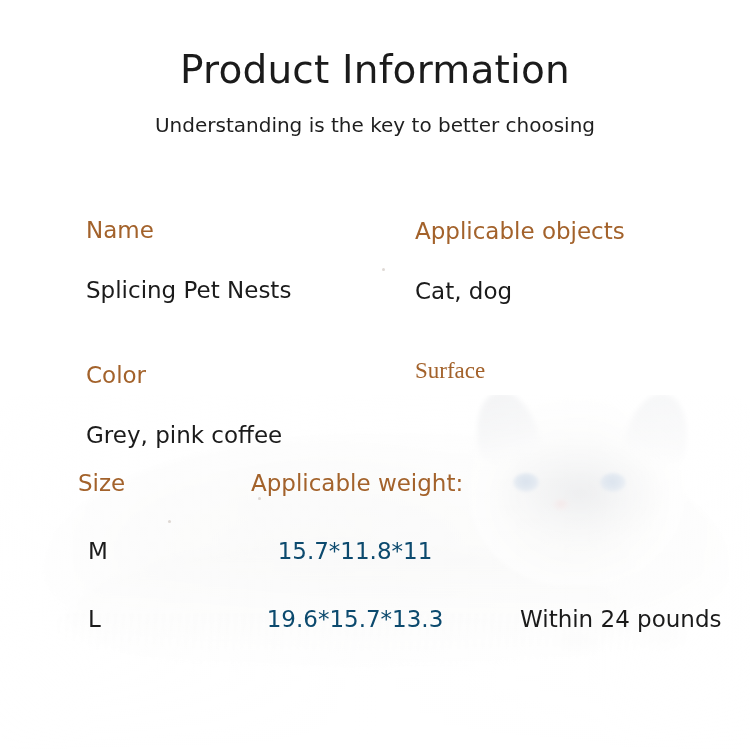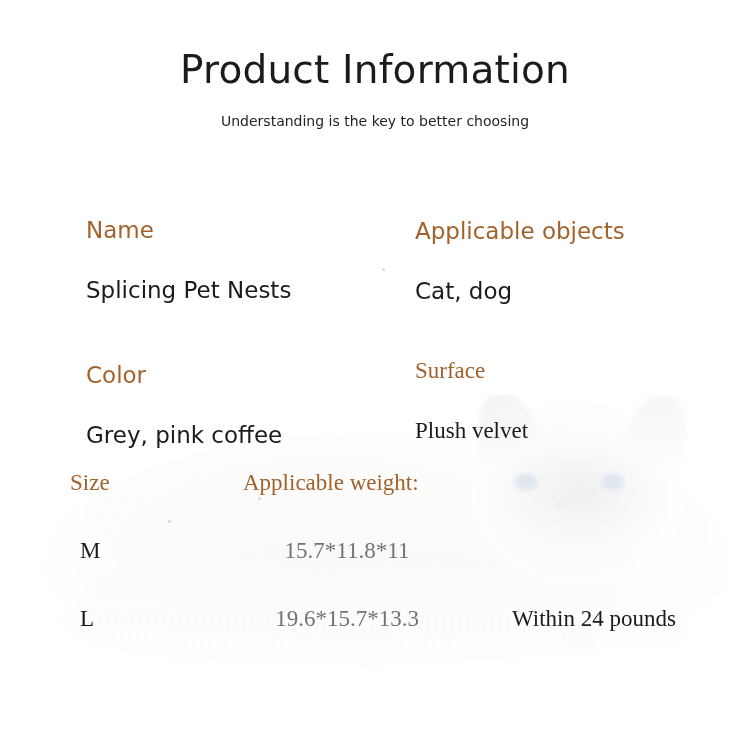--- a/index.html
+++ b/index.html
@@ -208,21 +208,21 @@
     color: #1b1b1b;
     letter-spacing: 0.2px;
   }
 
   .subtitle {
     position: absolute;
     left: 0;
     top: 113px;
     width: 750px;
     text-align: center;
-    font-size: 14px;
+    font-size: 20px;
     font-weight: 400;
     color: #1f1f1f;
   }
 
   
   .spec-field { position: absolute; }
 
   .spec-label {
     font-size: 23px;
     font-weight: 400;
@@ -240,24 +240,23 @@
   }
 
   .f-name      { left: 86px;  top: 185px; }
   .f-objects   { left: 415px; top: 186px; }
   .f-color     { left: 86px;  top: 330px; }
   .f-surface   { left: 415px; top: 326px; font-family: Liberation Serif, serif; }
 
   
   .size-table {
     position: absolute;
-    left: 52px;
+    left: 60px;
     top: 470px;
     width: 680px;
-    font-family: Liberation Serif, serif;
   }
 
   .size-row {
     display: flex;
     align-items: baseline;
     height: 68px;
   }
 
   .col-size {
     width: 165px;
@@ -281,21 +280,21 @@
   .size-row.head .col-size,
   .size-row.head .col-dims,
   .size-row.head .col-weight {
     color: #a3622b;
   }
   .size-row.head .col-size   { padding-left: 18px; }
   .size-row.head .col-dims   { padding-left: 4px; }
   .size-row.head .col-weight { padding-left: 26px; }
 
   .size-row.body .col-size   { color: #1b1b1b; padding-left: 28px; }
-  .size-row.body .col-dims   { color: #737373; }
+  .size-row.body .col-dims   { color: #0c4a6e; }
   .size-row.body .col-weight { color: #1b1b1b; padding-left: 35px; }
 </style>
 </head>
 <body>
 
 <div class="poster">
 
   <div class="photo-layer">
     <div class="cat-body"></div>
     <div class="cat-chest"></div>
@@ -332,21 +331,20 @@
       <div class="spec-value">Cat, dog</div>
     </div>
 
     <div class="spec-field f-color">
       <div class="spec-label">Color</div>
       <div class="spec-value">Grey, pink coffee</div>
     </div>
 
     <div class="spec-field f-surface">
       <div class="spec-label">Surface</div>
-      <div class="spec-value">Plush velvet</div>
     </div>
 
     <div class="size-table">
 
       <div class="size-row head">
         <div class="col-size">Size</div>
         <div class="col-weight">Applicable weight:</div>
       </div>
 
       <div class="size-row body">

